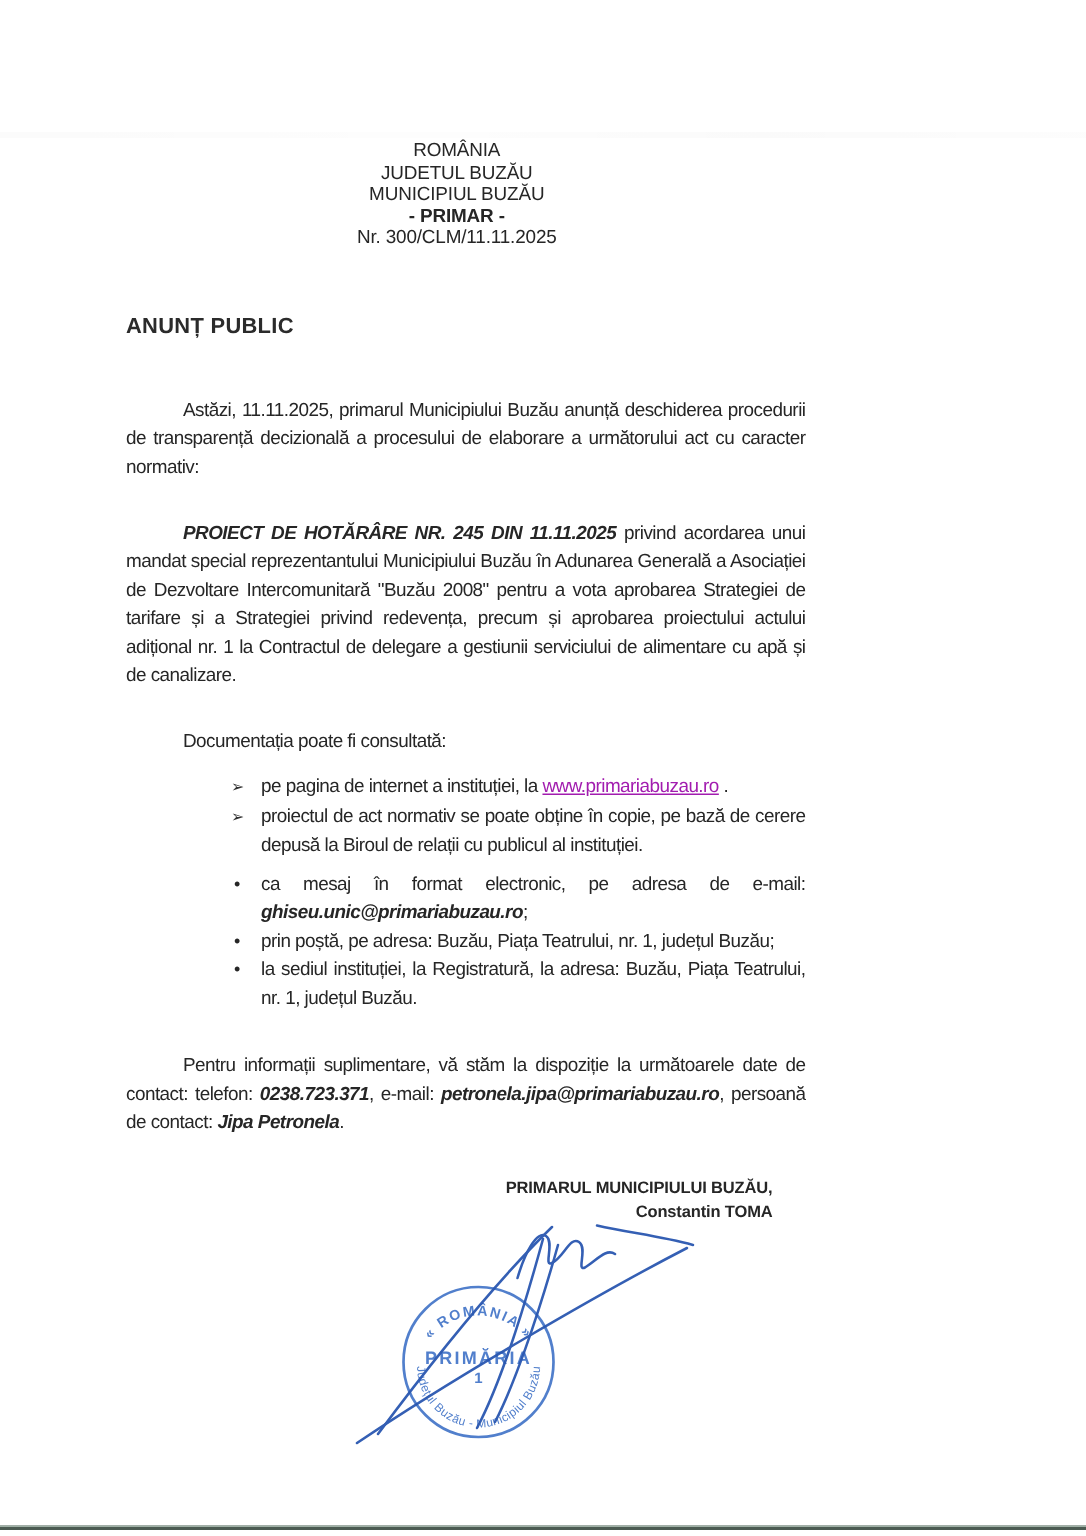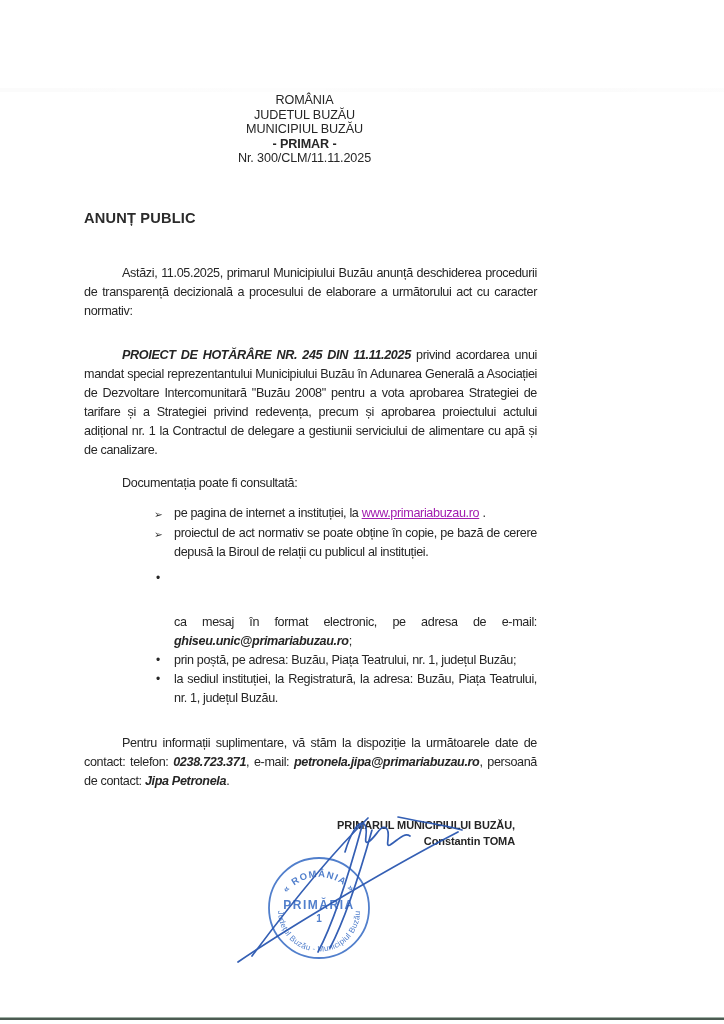--- a/index.html
+++ b/index.html
@@ -24,31 +24,31 @@
   .hdr-office{font-weight:bold;}
   .doc-title{
     text-align:left;margin:43px 12px 0 0;
     font-weight:bold;font-size:14.6px;line-height:19px;letter-spacing:0.2px;color:#2b2b2b;
   }
   .para{text-align:justify;}
   .indent{text-indent:38px;}
   .p-intro{margin-top:36px;}
   .p-project{margin-top:25px;}
   .lead-bi{font-weight:bold;font-style:italic;}
-  .p-doc{margin-top:14px;}
+  .p-doc{margin-top:25px;}
   .arrow-list{margin:11px 0 0 70px;}
   .arrow-item{display:flex;}
   .arrow-item .marker{flex:none;width:20px;font-size:10.5px;color:#2f2f2f;padding-top:1px;}
   .arrow-item .li-text{flex:1;text-align:justify;}
   .p-prop{margin-top:8px;}
   .dot-list{margin:7px 0 0 72px;}
   .dot-item{display:flex;}
   .dot-item .marker{flex:none;width:12px;margin-right:6px;text-align:left;font-size:12px;}
   .dot-item .li-text{flex:1;text-align:justify;}
-  .just-line{text-align:justify;text-align-last:justify;margin-top:44px;}
+  .just-line{text-align:justify;text-align-last:justify;}
   .bi{font-weight:bold;font-style:italic;}
   .link{color:#a21caf;text-decoration:underline;cursor:pointer;}
   .p-contact{margin-top:26px;}
   .sign-block{
     margin:26px 22px 0 0;text-align:right;
     font-size:11px;line-height:16.5px;letter-spacing:-0.1px;font-weight:bold;
   }
   .stamp-sig{position:absolute;left:188px;top:812px;width:290px;height:175px;}
   .bottom-edge{
     position:absolute;left:0;top:1017px;width:724px;height:2px;
@@ -71,21 +71,21 @@
   <div class="header-block">
     <div>ROMÂNIA</div>
     <div>JUDETUL BUZĂU</div>
     <div>MUNICIPIUL BUZĂU</div>
     <div class="hdr-office">- PRIMAR -</div>
     <div>Nr. 300/CLM/11.11.2025</div>
   </div>
 
   <div class="doc-title">ANUNȚ PUBLIC</div>
 
-  <div class="para indent p-intro">Astăzi, 11.05.2025, primarul Municipiului Buzău anunță deschiderea procedurii de transparență decizională a procesului de elaborare a următorului act cu caracter normativ:</div>
+  <div class="para indent p-intro">Astăzi, 11.11.2025, primarul Municipiului Buzău anunță deschiderea procedurii de transparență decizională a procesului de elaborare a următorului act cu caracter normativ:</div>
 
   <div class="para indent p-project"><span class="lead-bi">PROIECT DE HOTĂRÂRE NR. 245 DIN 11.11.2025</span><span> privind acordarea unui mandat special reprezentantului Municipiului Buzău în Adunarea Generală a Asociației de Dezvoltare Intercomunitară "Buzău 2008" pentru a vota aprobarea Strategiei de tarifare și a Strategiei privind redevența, precum și aprobarea proiectului actului adițional nr. 1 la Contractul de delegare a gestiunii serviciului de alimentare cu apă și de canalizare.</span></div>
 
   <div class="para indent p-doc">Documentația poate fi consultată:</div>
 
   <div class="arrow-list">
     <div class="arrow-item">
       <span class="marker">➢</span>
       <span class="li-text"><span>pe pagina de internet a instituției, la </span><a class="link">www.primariabuzau.ro</a><span> .</span></span>
     </div>

